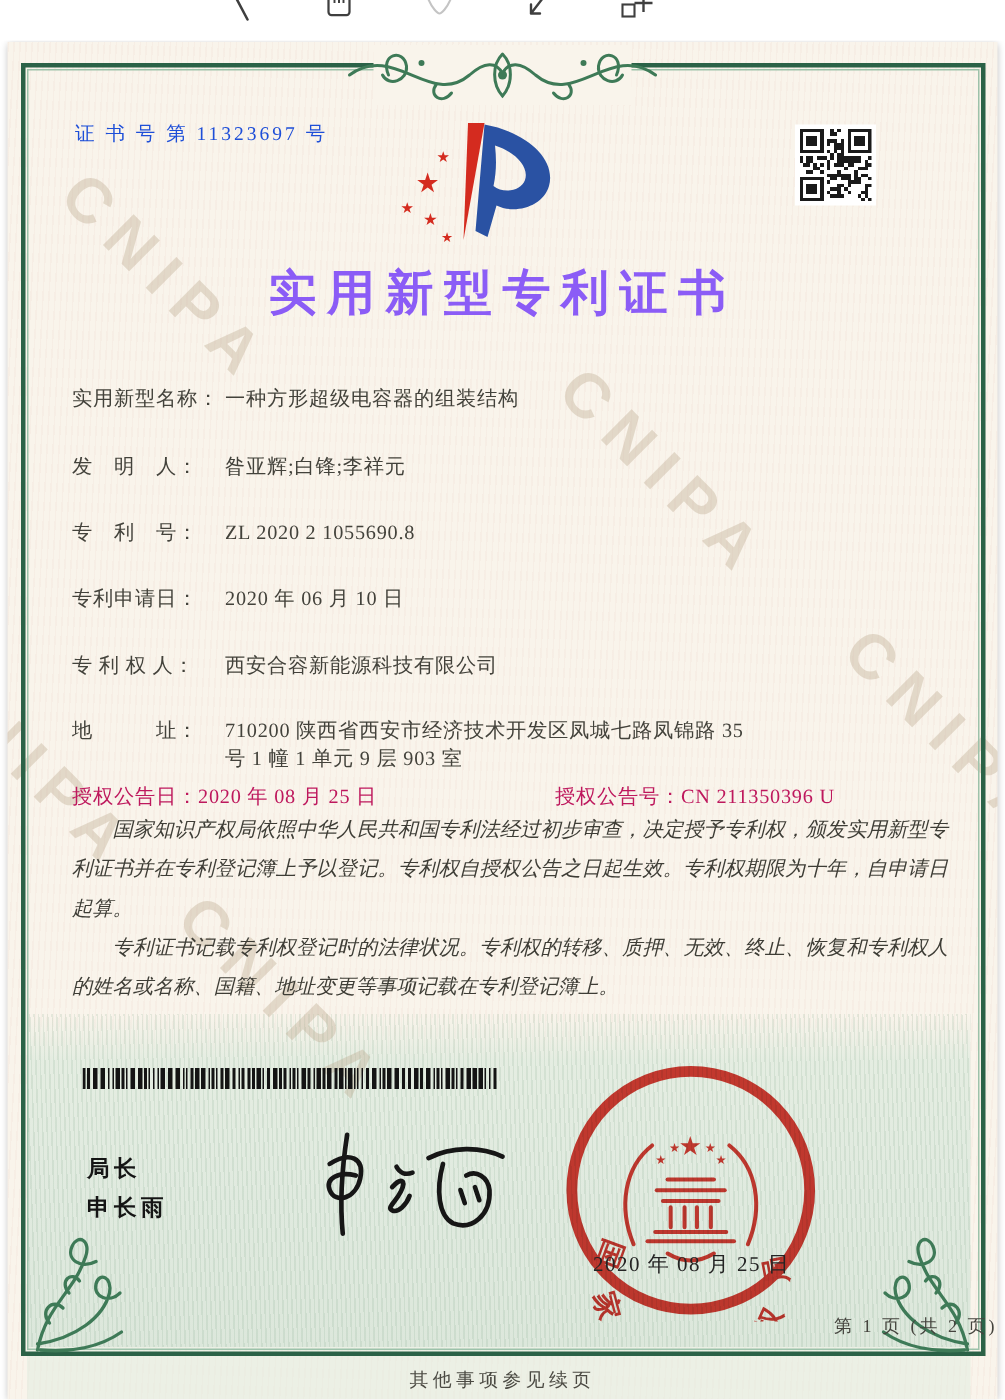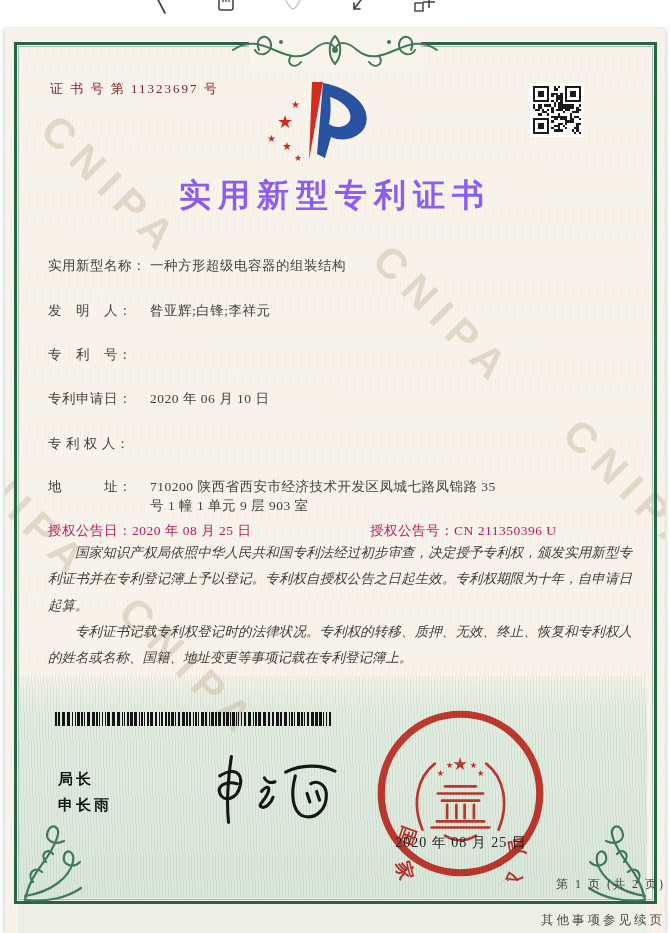--- a/index.html
+++ b/index.html
@@ -22,21 +22,21 @@
       background:rgba(226,236,224,.55);}
   .wm{position:absolute;z-index:3;font-family:"Liberation Sans","DejaVu Sans",sans-serif;
       font-weight:bold;font-size:42px;letter-spacing:10px;color:rgba(189,171,145,.38);
       transform:rotate(45deg);transform-origin:left top;white-space:nowrap;pointer-events:none;}
   
   .frame{position:absolute;left:9px;top:14px;width:637px;height:856px;z-index:4;
          border:3px solid #2b6247;}
   .frame-inner{position:absolute;inset:1px;border:1px solid #9dc2aa;}
   .ornament,.corner{position:absolute;z-index:5;}
   
-  .cert-no{position:absolute;left:45px;top:52px;z-index:6;font-size:13px;color:#7f1d1d;letter-spacing:2px;}
+  .cert-no{position:absolute;left:45px;top:52px;z-index:6;font-size:13px;color:#1d4ed8;letter-spacing:2px;}
   .logo{position:absolute;left:258px;top:52px;width:125px;height:85px;z-index:6;}
   .qr{position:absolute;left:525px;top:55px;width:54px;height:54px;background:#ffffff;padding:3px;
       box-sizing:border-box;z-index:6;}
   .title{position:absolute;left:0;top:146px;width:660px;text-align:center;z-index:6;
          font-size:32px;font-weight:bold;letter-spacing:7px;color:#8b5cf6;}
   .row{position:absolute;left:43px;width:590px;z-index:6;font-size:13.5px;color:#43423b;
        letter-spacing:.5px;line-height:19px;display:flex;}
   .flabel{flex:0 0 102px;}
   .fvalue{flex:1;}
   .fvalue .vline{display:block;}
@@ -48,21 +48,21 @@
   .body-text p{margin:0;text-indent:2em;}
   .barcode{position:absolute;left:50px;top:684px;width:278px;height:14px;z-index:6;}
   .signer{position:absolute;left:53px;z-index:7;font-family:Liberation Sans, sans-serif;
           font-weight:bold;font-size:15px;color:#151515;letter-spacing:3px;}
   .signature{position:absolute;left:195px;top:715px;width:150px;height:92px;z-index:7;}
   .seal{position:absolute;left:368px;top:678px;width:175px;height:175px;z-index:6;mix-blend-mode:multiply;}
   .seal-date{position:absolute;left:366px;top:806px;width:180px;text-align:center;z-index:8;
              font-size:14px;color:#242424;letter-spacing:1px;}
   .page-info{position:absolute;left:0;top:848px;width:660px;text-align:right;z-index:6;
              font-size:12px;color:#45443e;letter-spacing:2px;}
-  .cont-note{position:absolute;left:0;top:884px;width:660px;text-align:right;z-index:6;
+  .cont-note{position:absolute;left:0;top:884px;width:660px;text-align:center;z-index:6;
              font-size:12.5px;color:#4b4a43;letter-spacing:3px;}
 </style>
 </head>
 <body>
 
 <div class="screen">
 
   <div class="toolbar">
     <span class="tb-icon" style="left:150px">
       <svg width="22" height="20" viewBox="0 0 22 20">
@@ -387,27 +387,29 @@
     <div class="row" style="top:228px">
       <span class="flabel">实用新型名称：</span>
       <span class="fvalue">一种方形超级电容器的组装结构</span>
     </div>
     <div class="row" style="top:273px">
       <span class="flabel">发　明　人：</span>
       <span class="fvalue">昝亚辉;白锋;李祥元</span>
     </div>
     <div class="row" style="top:317px">
       <span class="flabel">专　利　号：</span>
+      <span class="fvalue">ZL 2020 2 1055690.8</span>
     </div>
     <div class="row" style="top:361px">
       <span class="flabel">专利申请日：</span>
       <span class="fvalue">2020 年 06 月 10 日</span>
     </div>
     <div class="row" style="top:406px">
       <span class="flabel">专 利 权 人：</span>
+      <span class="fvalue">西安合容新能源科技有限公司</span>
     </div>
     <div class="row" style="top:449px">
       <span class="flabel">地　　　址：</span>
       <span class="fvalue">
         <span class="vline">710200 陕西省西安市经济技术开发区凤城七路凤锦路 35</span>
         <span class="vline">号 1 幢 1 单元 9 层 903 室</span>
       </span>
     </div>
 
     <div class="grant-row">

